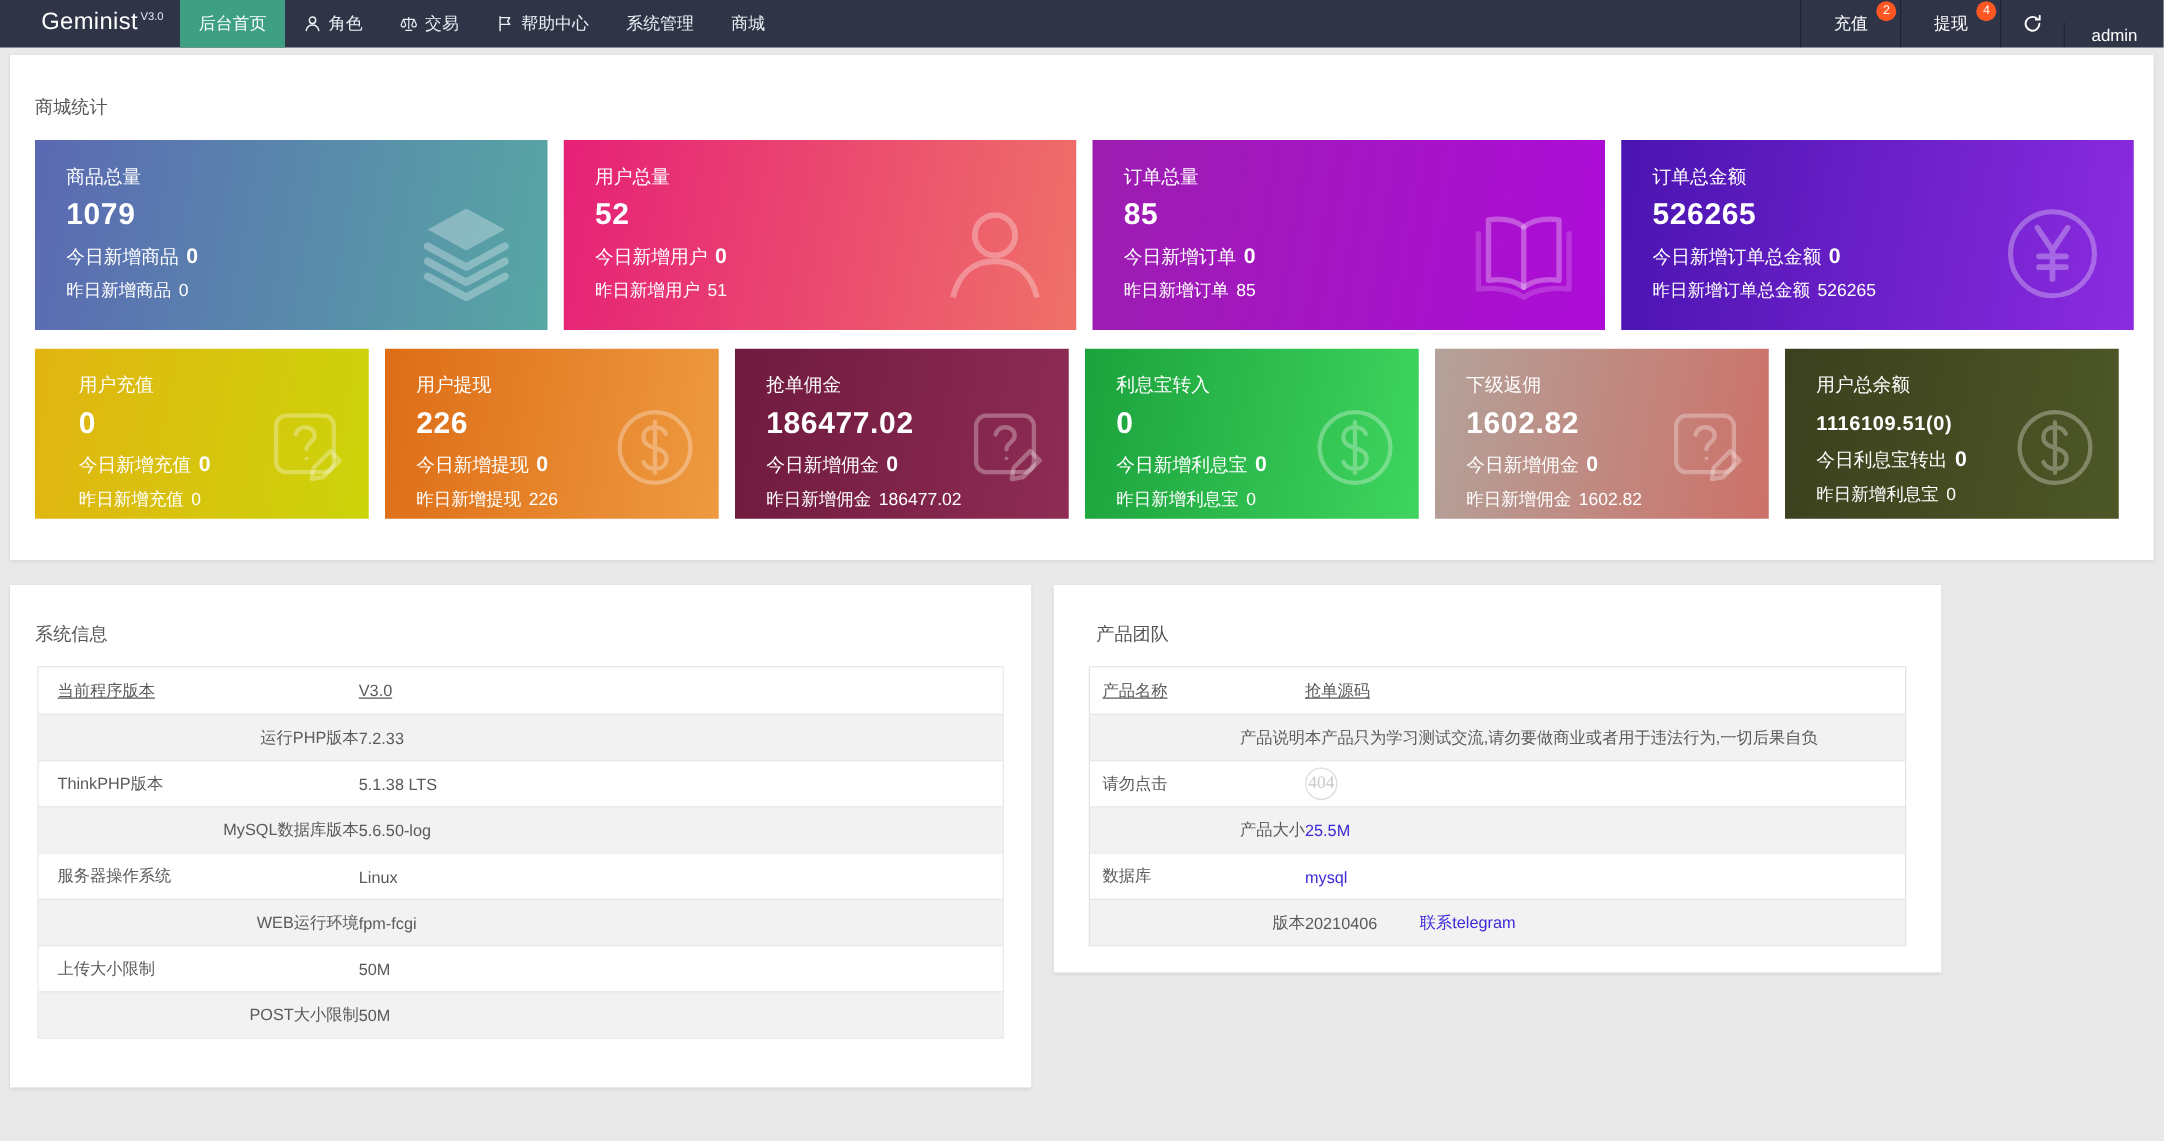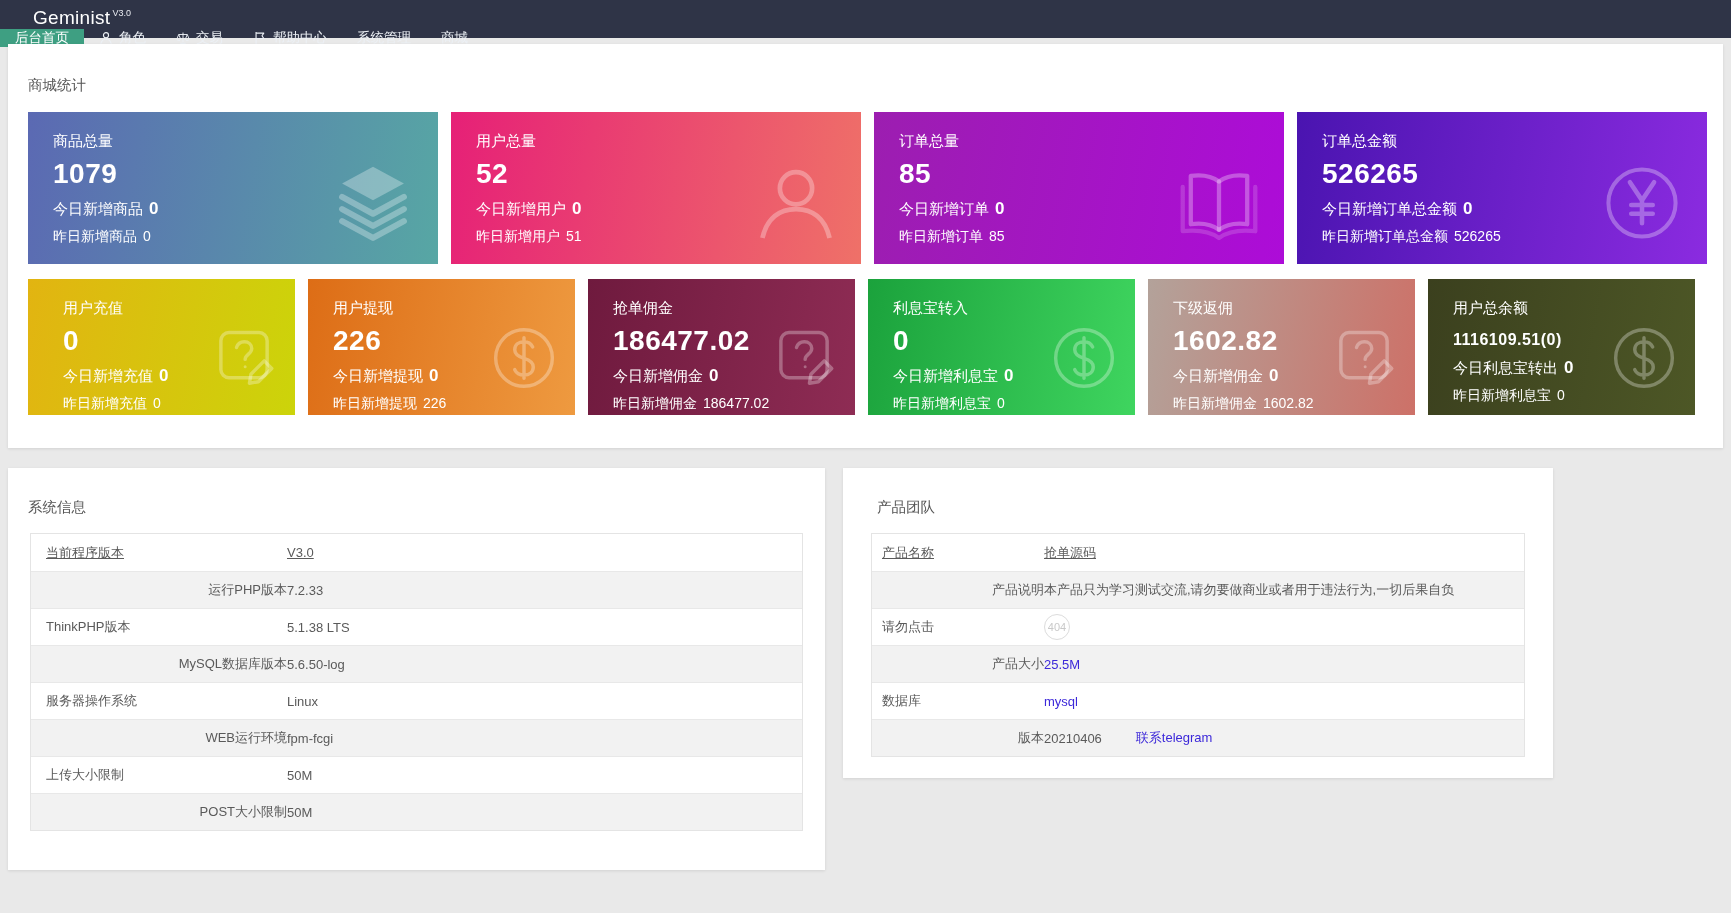--- a/index.html
+++ b/index.html
@@ -7,21 +7,21 @@
   body {
     position:relative;
     background: var(--page-bg, #e9e9e9);
     font-family: "Liberation Sans", "DejaVu Sans", sans-serif;
     color:#555;
   }
   
   .navbar {
     position:absolute; top:0; left:0; right:0; height:38px;
     background: var(--navbar-bg, #2f3447);
-    display:flex; align-items:stretch; color:#fff;flex-direction:column;
+    display:flex; align-items:stretch; color:#fff;
   }
   .logo { display:flex; align-items:flex-start; padding:7px 0 0 33px; width:144px; }
   .logo .logo-text { font-size:19px; font-weight:500; color:#fff; letter-spacing:.3px; }
   .logo sup { font-size:9px; margin-left:2px; margin-top:1px; color:#e8eaf0; }
   .nav-menu { display:flex; align-items:stretch; }
   .nav-item {
     display:flex; align-items:center; gap:6px; padding:0 15px;
     font-size:13.5px; color:#ecf0f5; cursor:pointer; white-space:nowrap;
   }
   .nav-item.active { background: var(--active-tab, #3e9f82); color:#fff; }
@@ -51,21 +51,21 @@
   .stats-panel { left:8px; top:44px; width:1715px; height:404px; }
   .stats-panel .panel-title { padding:32px 0 0 20px; }
   .cards { position:absolute; left:20px; display:flex; gap:13px; }
   .cards.row1 { top:68px; }
   .cards.row2 { top:235px; }
   .card { position:relative; color:#fff; overflow:hidden; }
   .row1 .card { width:410px; height:152px; }
   .row2 .card { width:267px; height:136px; }
   .card-body { padding:20px 0 0 25px; position:relative; z-index:1; }
   .card-title { font-size:15px; font-weight:400; }
-  .card-value { font-size:28px; font-weight:700; margin-top:7px; letter-spacing:.5px; }
+  .card-value { font-size:24px; font-weight:700; margin-top:7px; letter-spacing:.5px; }
   .card-value.small { font-size:16px; margin-top:13px; }
   .card-line { margin-top:9px; font-size:15px; display:flex; align-items:baseline; }
   .card-line b { font-size:17px; font-weight:700; margin-left:6px; }
   .card-line.yest { font-size:14px; }
   .card-line.yest .yv { margin-left:6px; font-weight:400; }
   .card-icon { position:absolute; right:22px; top:48px; width:86px; height:86px; color:rgba(255,255,255,.3); }
   .row2 .card-icon { right:14px; top:42px; width:74px; height:74px; }
   .card-icon svg { width:100%; height:100%; display:block; }
   
   .left-panel { left:8px; top:468px; width:817px; height:402px; }
@@ -79,22 +79,22 @@
   .info-row:first-child { border-top:none;text-decoration:underline; }
   .info-row.alt { background:#f2f2f2;text-align:right; }
   .cell-label { flex:0 0 auto; }
   .left-panel .cell-label { width:256px; padding-left:15px; }
   .right-panel .cell-label { width:172px; padding-left:10px; }
   .cell-value { flex:1; display:flex; align-items:center; }
   a.link { color: var(--link, #3c28d9); text-decoration:none; cursor:pointer; }
   .ver-link { margin-left:34px; }
   .badge-404 {
     display:inline-flex; width:26px; height:26px; border:1px solid #dcdcdc;
-    border-radius:50%; color:#c9c9c9; font-size:11px;
-    align-items:center; justify-content:center; cursor:pointer;
+    border-radius:50%; color:#c9c9c9; font-size:14px;
+    align-items:center; justify-content:center; cursor:pointer;font-family:Liberation Serif, serif;
   }
 </style>
 </head>
 <body>
 
 <div class="navbar">
   <div class="logo">
     <span class="logo-text">Geminist</span>
     <sup>V3.0</sup>
   </div>

